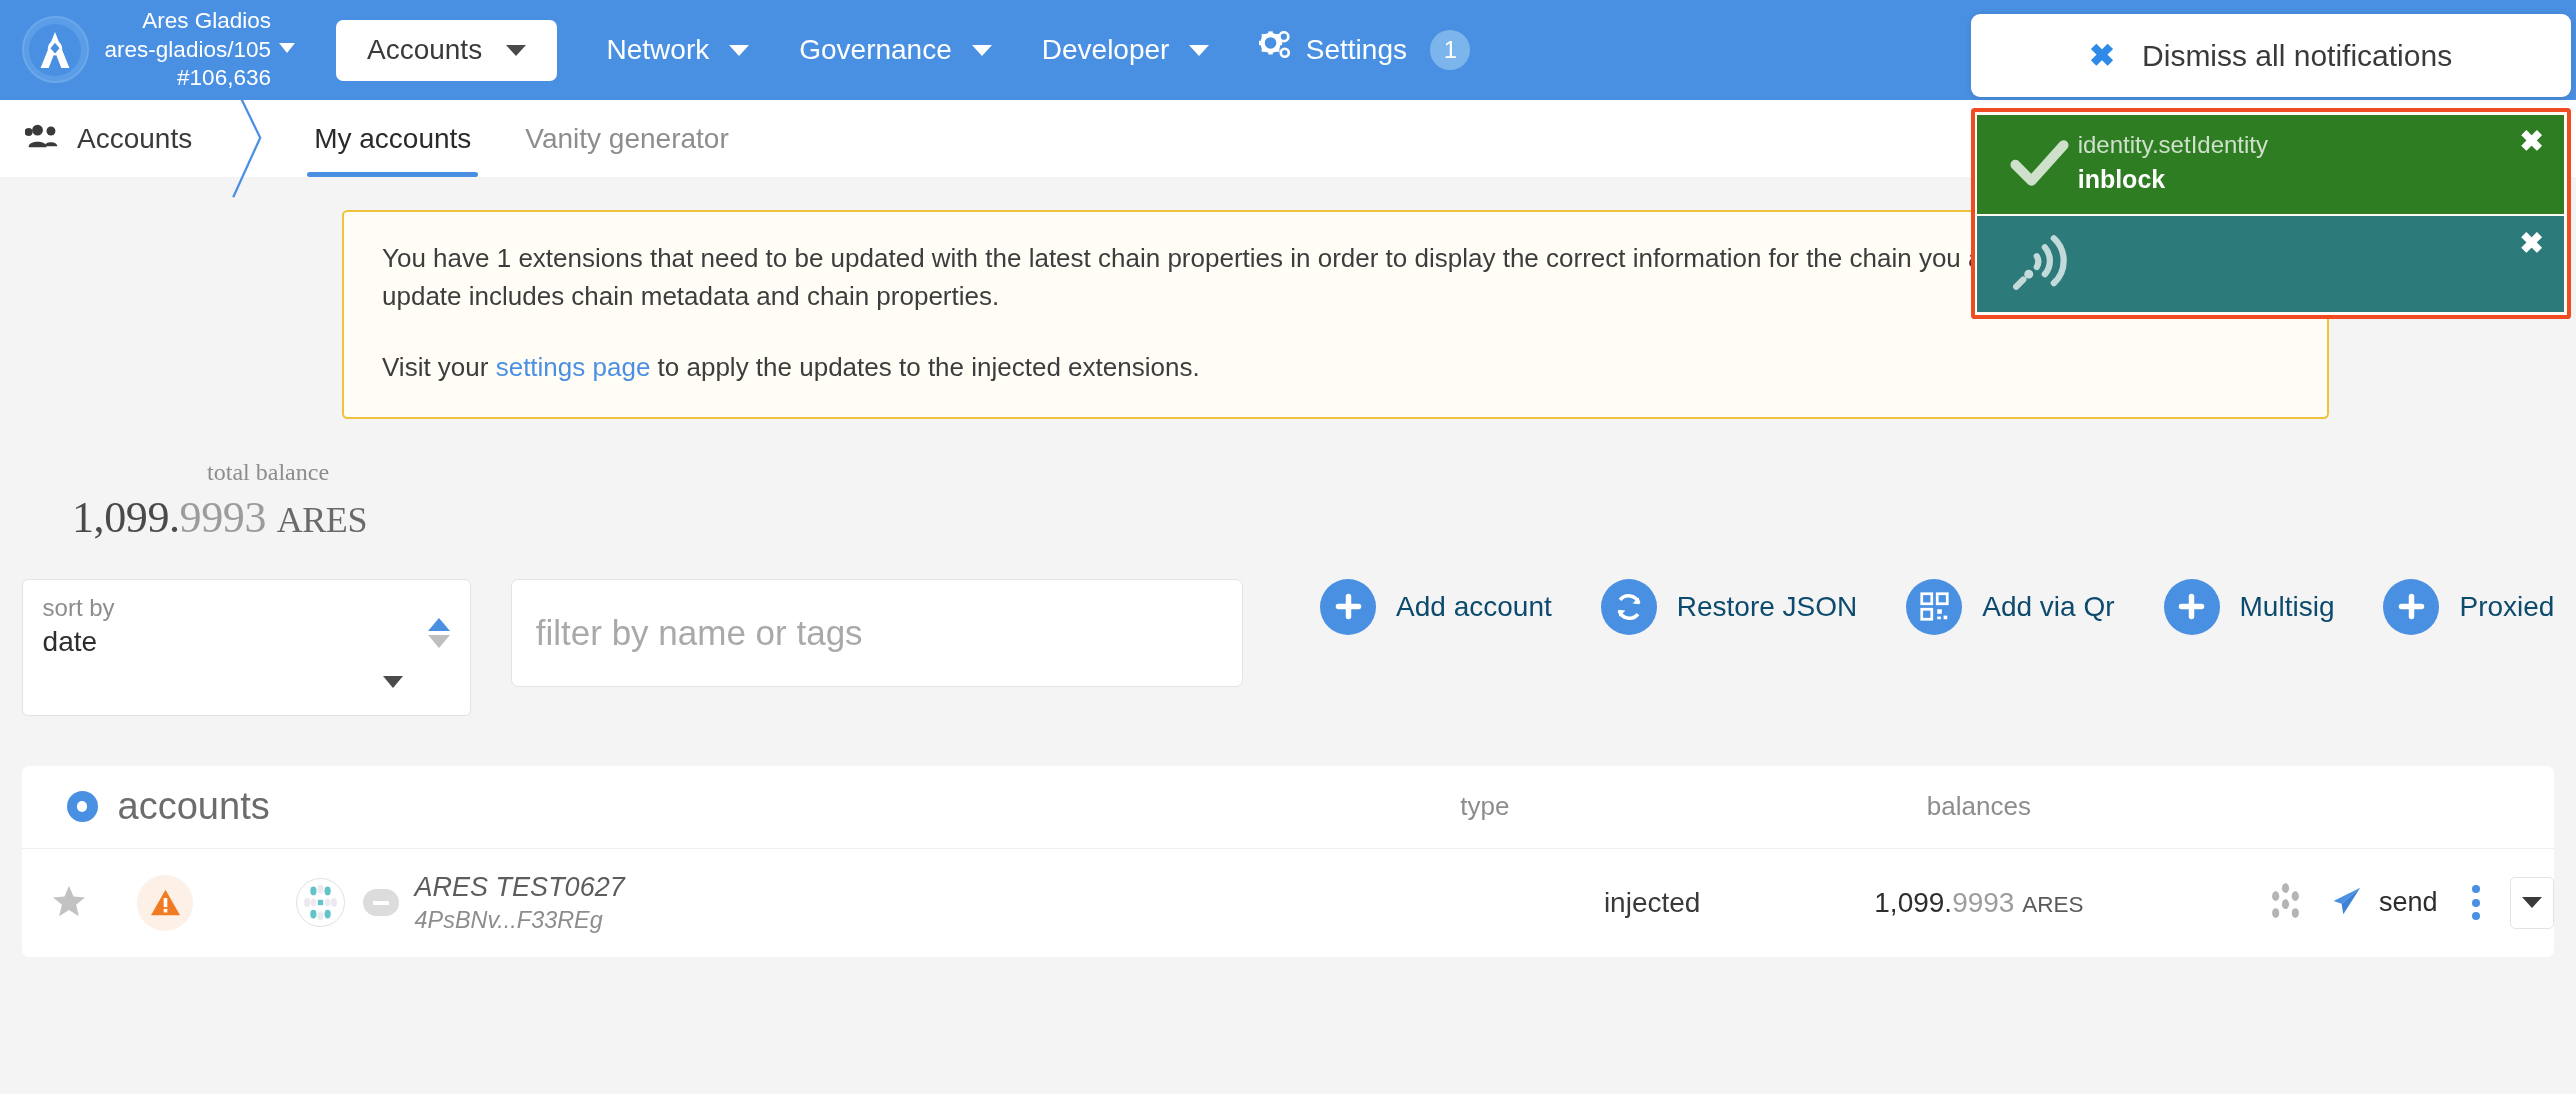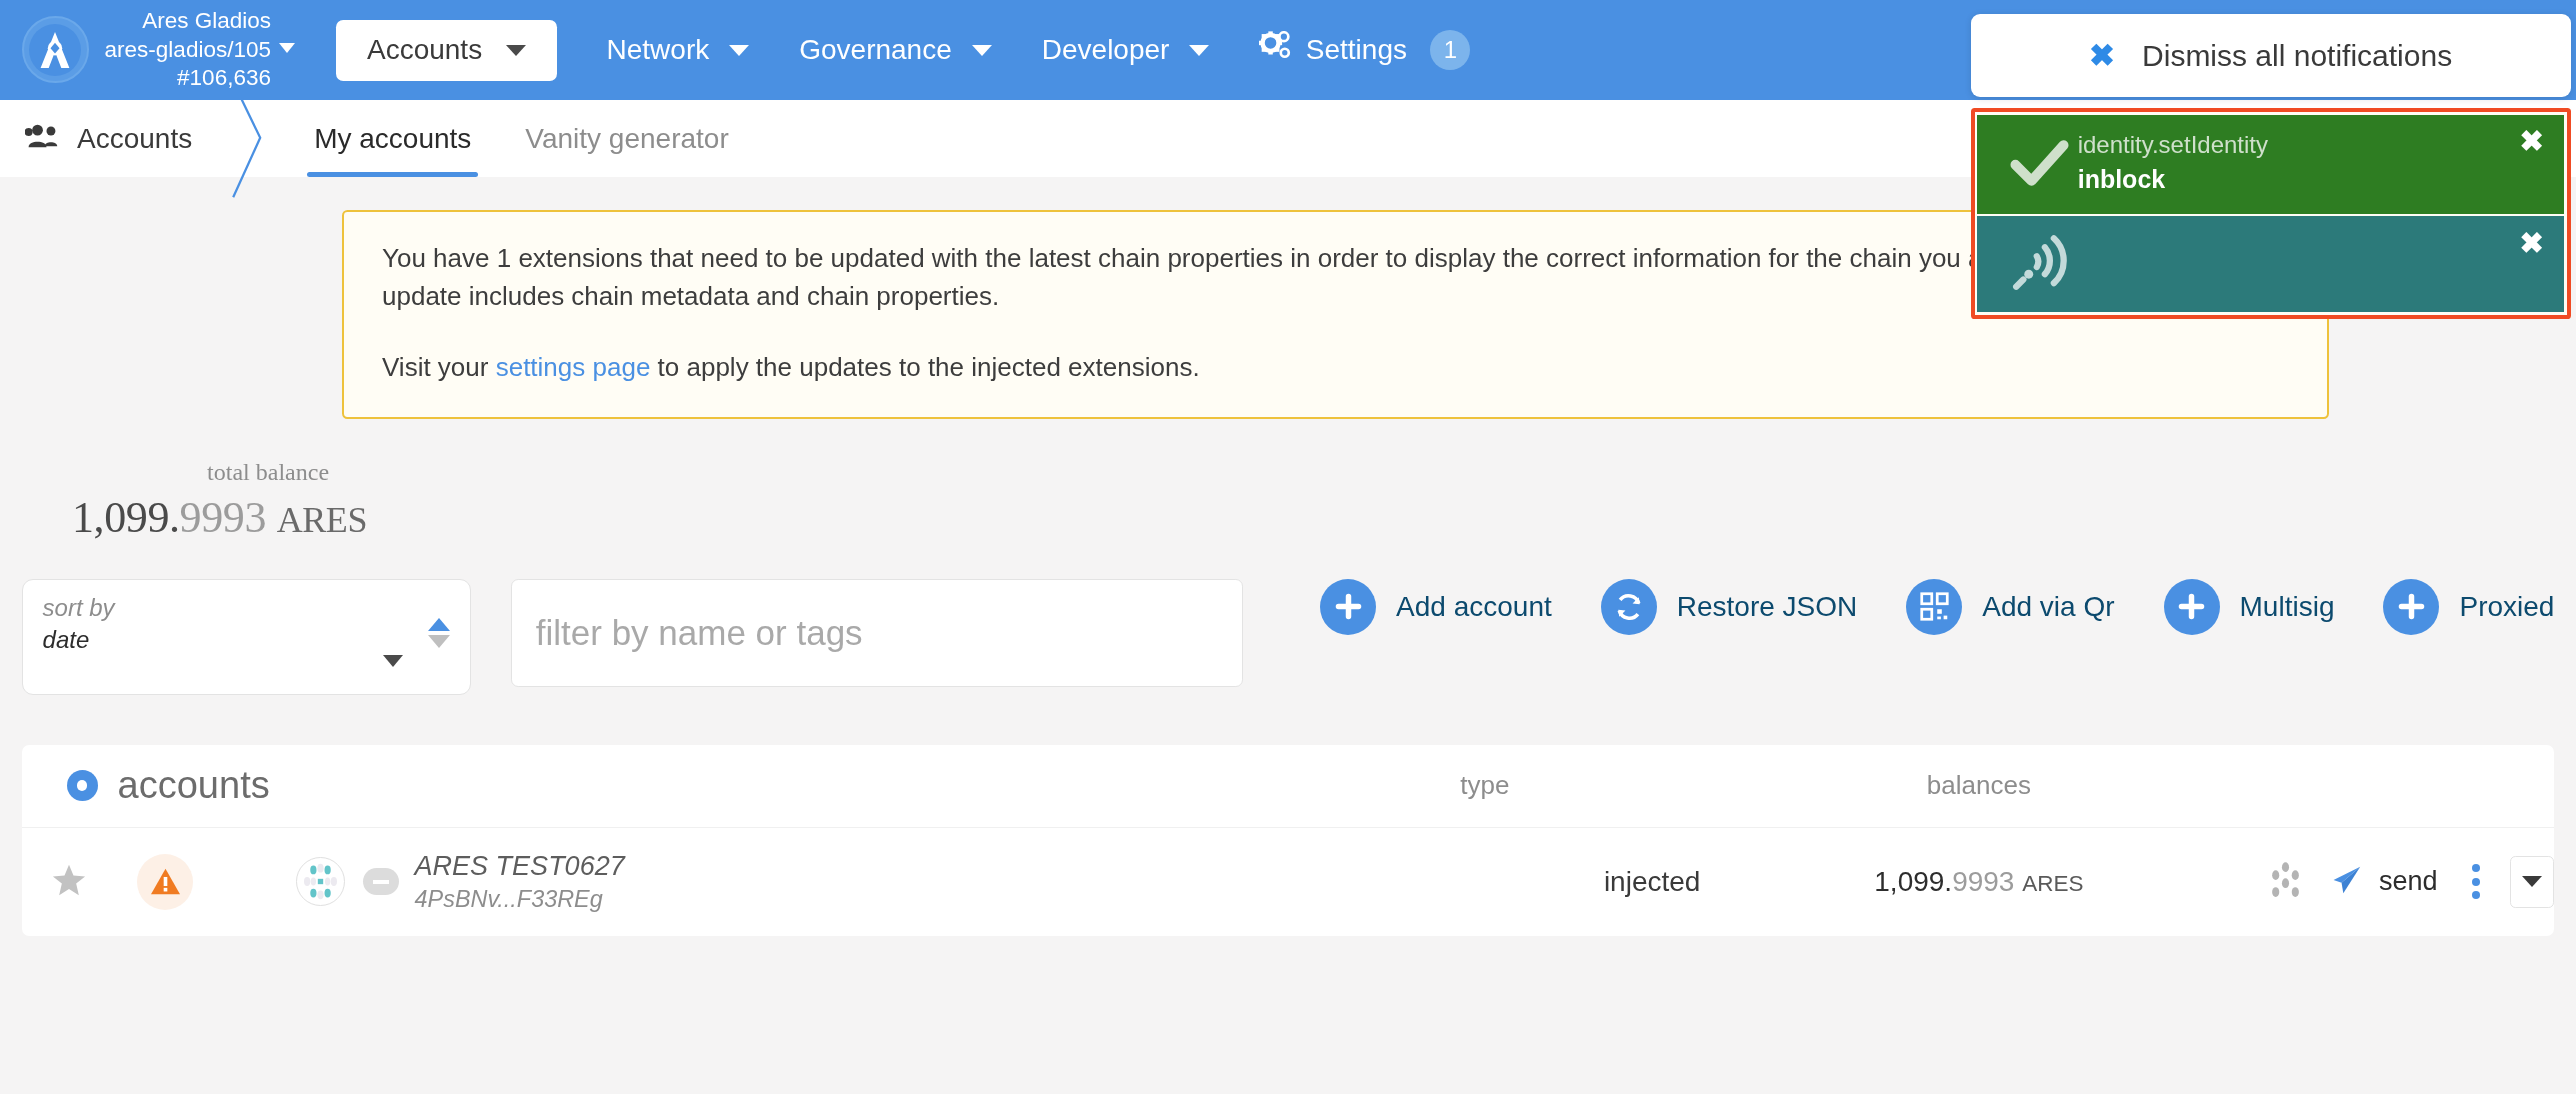--- a/index.html
+++ b/index.html
@@ -116,26 +116,26 @@
     margin-top:5.4px; letter-spacing:-0.4px;
   }
   .bal-value .frac{ color:#9c9c9c; }
   .bal-value .unit{ font-size:36px; color:#6a6a6a; }
 
   .controls{
     display:flex; align-items:flex-start;
     padding:36px 21.6px 0 21.6px;
   }
   .sortby{
-    width:453px; height:116px; background:#fff;
-    border:1.8px solid #e3e3e3; border-radius:11px;
-    padding:14.4px 20px; position:relative; cursor:pointer;font-style:italic;
+    width:453px; height:137px; background:#fff;
+    border:1.8px solid #e3e3e3; border-radius:6px;
+    padding:14.4px 20px; position:relative; cursor:pointer;
   }
   .sortby .lbl{ font-size:24px; color:#8d8d8d; }
-  .sortby .val{ font-size:24px; color:#2d2d2d; margin-top:3.6px; }
+  .sortby .val{ font-size:28px; color:#2d2d2d; margin-top:3.6px; }
   .sortby .dd{
     position:absolute; right:67px; bottom:27px;
     border-left:10px solid transparent;border-right:10px solid transparent;
     border-top:12.6px solid #4a4a4a;
   }
   .sortby .updown{
     position:absolute; right:20px; top:38px;
     display:flex;flex-direction:column;gap:4.5px;align-items:center;
   }
   .ud-up{border-left:11.7px solid transparent;border-right:11.7px solid transparent;border-bottom:13.5px solid #4a90e2;}

